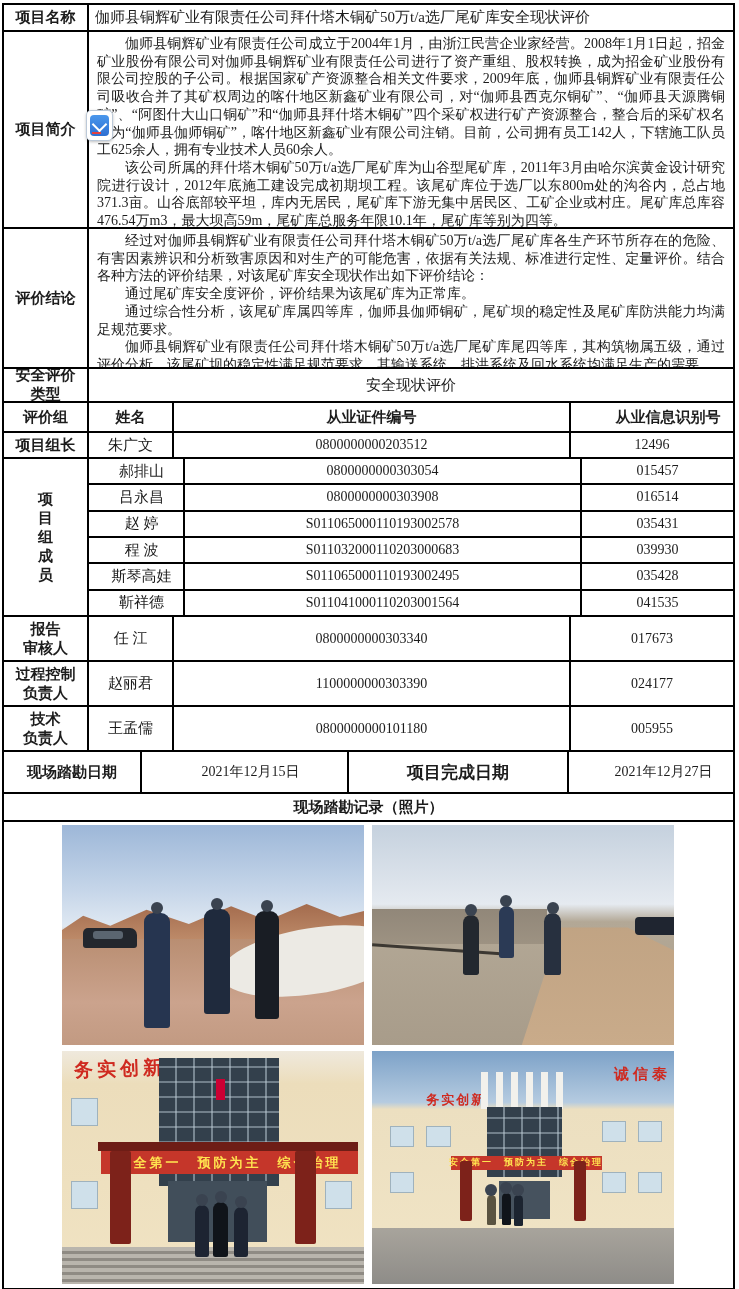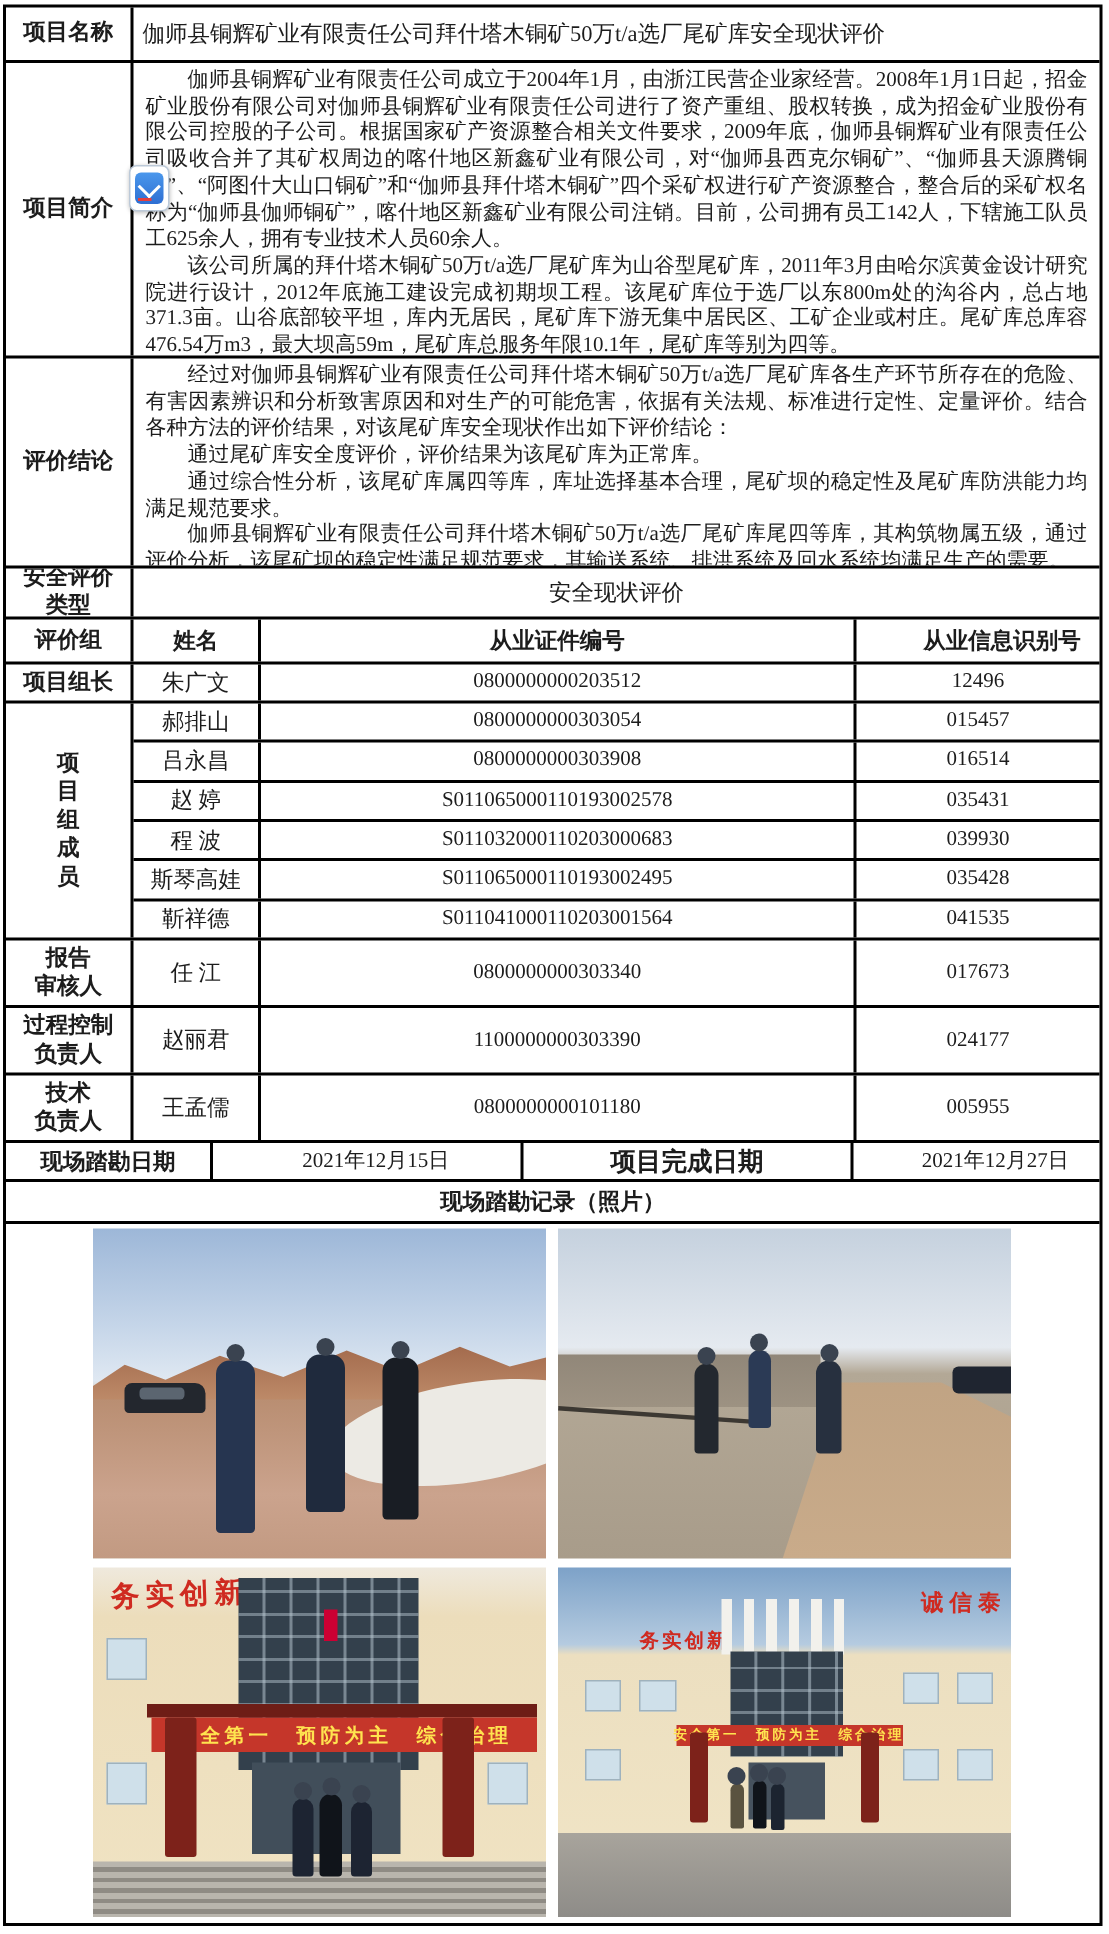--- a/index.html
+++ b/index.html
@@ -13,36 +13,36 @@
   .row:last-child { border-bottom:none; }
   .cell { border-right:2px solid #000; display:flex; align-items:center; justify-content:center;
           text-align:center; padding:1px 4px; overflow:hidden; }
   .cell:last-child { border-right:none; }
   .lab { width:85px; flex:0 0 85px; font-weight:bold; font-size:15px; line-height:19px; white-space:pre-line; }
   .colB { width:85px; flex:0 0 85px; font-size:15px; }
   .colC { width:397px; flex:0 0 397px; font-size:14px; }
   .colD { flex:1; font-size:14px; }
   .wide { flex:1; }
   .bold { font-weight:bold; }
-  .h-title  { height:37px; }
+  .h-title  { height:27px; }
   .h-intro  { height:197px; }
   .h-concl  { height:140px; }
   .h-type   { height:34px; }
   .h-ghead  { height:30px; }
   .h-lead   { height:26px; }
   .h-memb   { height:158px; }
   .h-sign   { height:45px; }
-  .h-date   { height:26px; }
+  .h-date   { height:42px; }
   .h-phhdr  { height:28px; }
   .h-photos { height:466px; }
   .titlecell { justify-content:flex-start; text-align:left; font-size:15px; padding-left:6px; }
   .txtcell { display:block; text-align:left; padding:3px 8px 2px 8px; font-size:14px; line-height:17.7px; }
   .txtcell p { margin:0; text-indent:2em; text-align:justify; }
   .memcol { flex:1; display:flex; flex-direction:column; }
-  .mrow { display:flex; flex:1; border-bottom:2px solid #000; }
+  .mrow { display:flex; flex:1; border-bottom:2px solid #000;padding-left:11px; }
   .mrow:last-child { border-bottom:none; }
   .dA { width:138px; flex:0 0 138px; font-weight:bold; font-size:15px; }
   .dB { width:207px; flex:0 0 207px; font-size:14px;padding-left:16px; }
   .dC { width:220px; flex:0 0 220px; font-weight:bold; font-size:17px; }
   .dD { flex:1; font-size:14px;padding-left:29px; }
 
   
   .dict-icon { position:absolute; left:86px; top:110px; width:27px; height:31px; background:#fff;
     border:1px solid #bcc9d8; border-radius:5px; box-shadow:0 1px 3px rgba(0,0,0,.25);
     display:flex; align-items:center; justify-content:center; z-index:6; }
@@ -115,21 +115,21 @@
       <p>伽师县铜辉矿业有限责任公司成立于2004年1月，由浙江民营企业家经营。2008年1月1日起，招金矿业股份有限公司对伽师县铜辉矿业有限责任公司进行了资产重组、股权转换，成为招金矿业股份有限公司控股的子公司。根据国家矿产资源整合相关文件要求，2009年底，伽师县铜辉矿业有限责任公司吸收合并了其矿权周边的喀什地区新鑫矿业有限公司，对“伽师县西克尔铜矿”、“伽师县天源腾铜矿”、“阿图什大山口铜矿”和“伽师县拜什塔木铜矿”四个采矿权进行矿产资源整合，整合后的采矿权名称为“伽师县伽师铜矿”，喀什地区新鑫矿业有限公司注销。目前，公司拥有员工142人，下辖施工队员工625余人，拥有专业技术人员60余人。</p>
       <p>该公司所属的拜什塔木铜矿50万t/a选厂尾矿库为山谷型尾矿库，2011年3月由哈尔滨黄金设计研究院进行设计，2012年底施工建设完成初期坝工程。该尾矿库位于选厂以东800m处的沟谷内，总占地371.3亩。山谷底部较平坦，库内无居民，尾矿库下游无集中居民区、工矿企业或村庄。尾矿库总库容476.54万m3，最大坝高59m，尾矿库总服务年限10.1年，尾矿库等别为四等。</p>
     </div>
   </div>
 
   <div class="row h-concl">
     <div class="cell lab">评价结论</div>
     <div class="cell wide txtcell">
       <p>经过对伽师县铜辉矿业有限责任公司拜什塔木铜矿50万t/a选厂尾矿库各生产环节所存在的危险、有害因素辨识和分析致害原因和对生产的可能危害，依据有关法规、标准进行定性、定量评价。结合各种方法的评价结果，对该尾矿库安全现状作出如下评价结论：</p>
       <p>通过尾矿库安全度评价，评价结果为该尾矿库为正常库。</p>
-      <p>通过综合性分析，该尾矿库属四等库，库址选择基本合理，尾矿坝的稳定性及尾矿库防洪能力均满足规范要求。</p>
+      <p>通过综合性分析，该尾矿库属四等库，伽师县伽师铜矿，尾矿坝的稳定性及尾矿库防洪能力均满足规范要求。</p>
       <p>伽师县铜辉矿业有限责任公司拜什塔木铜矿50万t/a选厂尾矿库尾四等库，其构筑物属五级，通过评价分析，该尾矿坝的稳定性满足规范要求，其输送系统、排洪系统及回水系统均满足生产的需要。</p>
     </div>
   </div>
 
   <div class="row h-type">
     <div class="cell lab">安全评价
 类型</div>
     <div class="cell wide" style="font-size:15px;">安全现状评价</div>
   </div>
 

